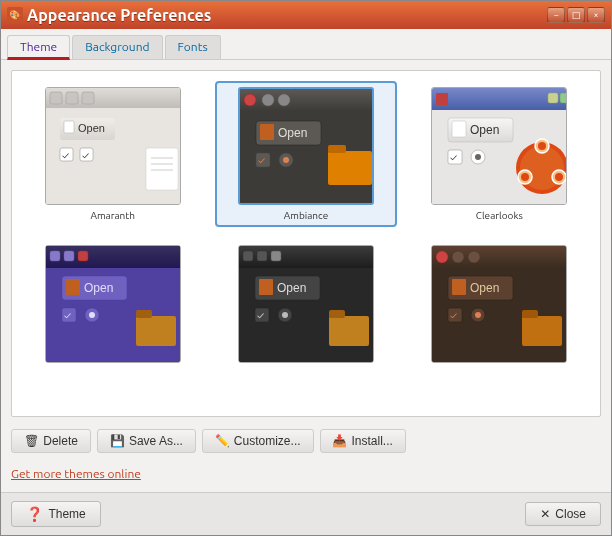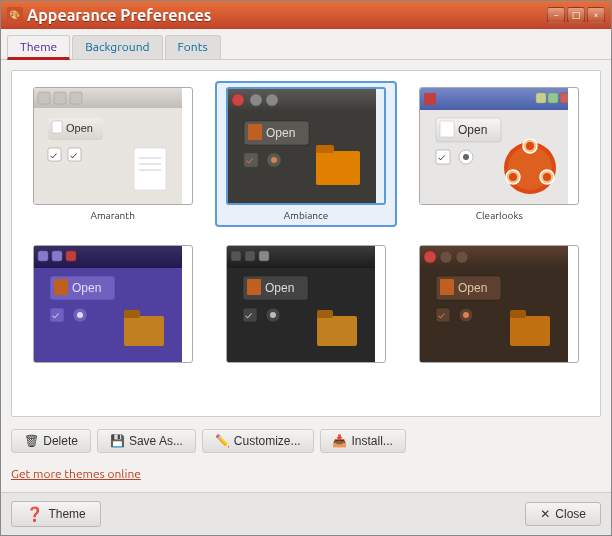--- a/index.html
+++ b/index.html
@@ -202,21 +202,21 @@
       cursor: pointer;
       font-size: 12px;
       color: #333;
       display: flex;
       align-items: center;
       gap: 5px;
     }
 
     
     .preview-container {
-      width: 160px;
+      width: 136px;
       height: 118px;
       border-radius: 3px;
       overflow: hidden;
       border: 1px solid #aaa;
     }
   </style>
 </head>
 <body>
 
 <div class="window">

